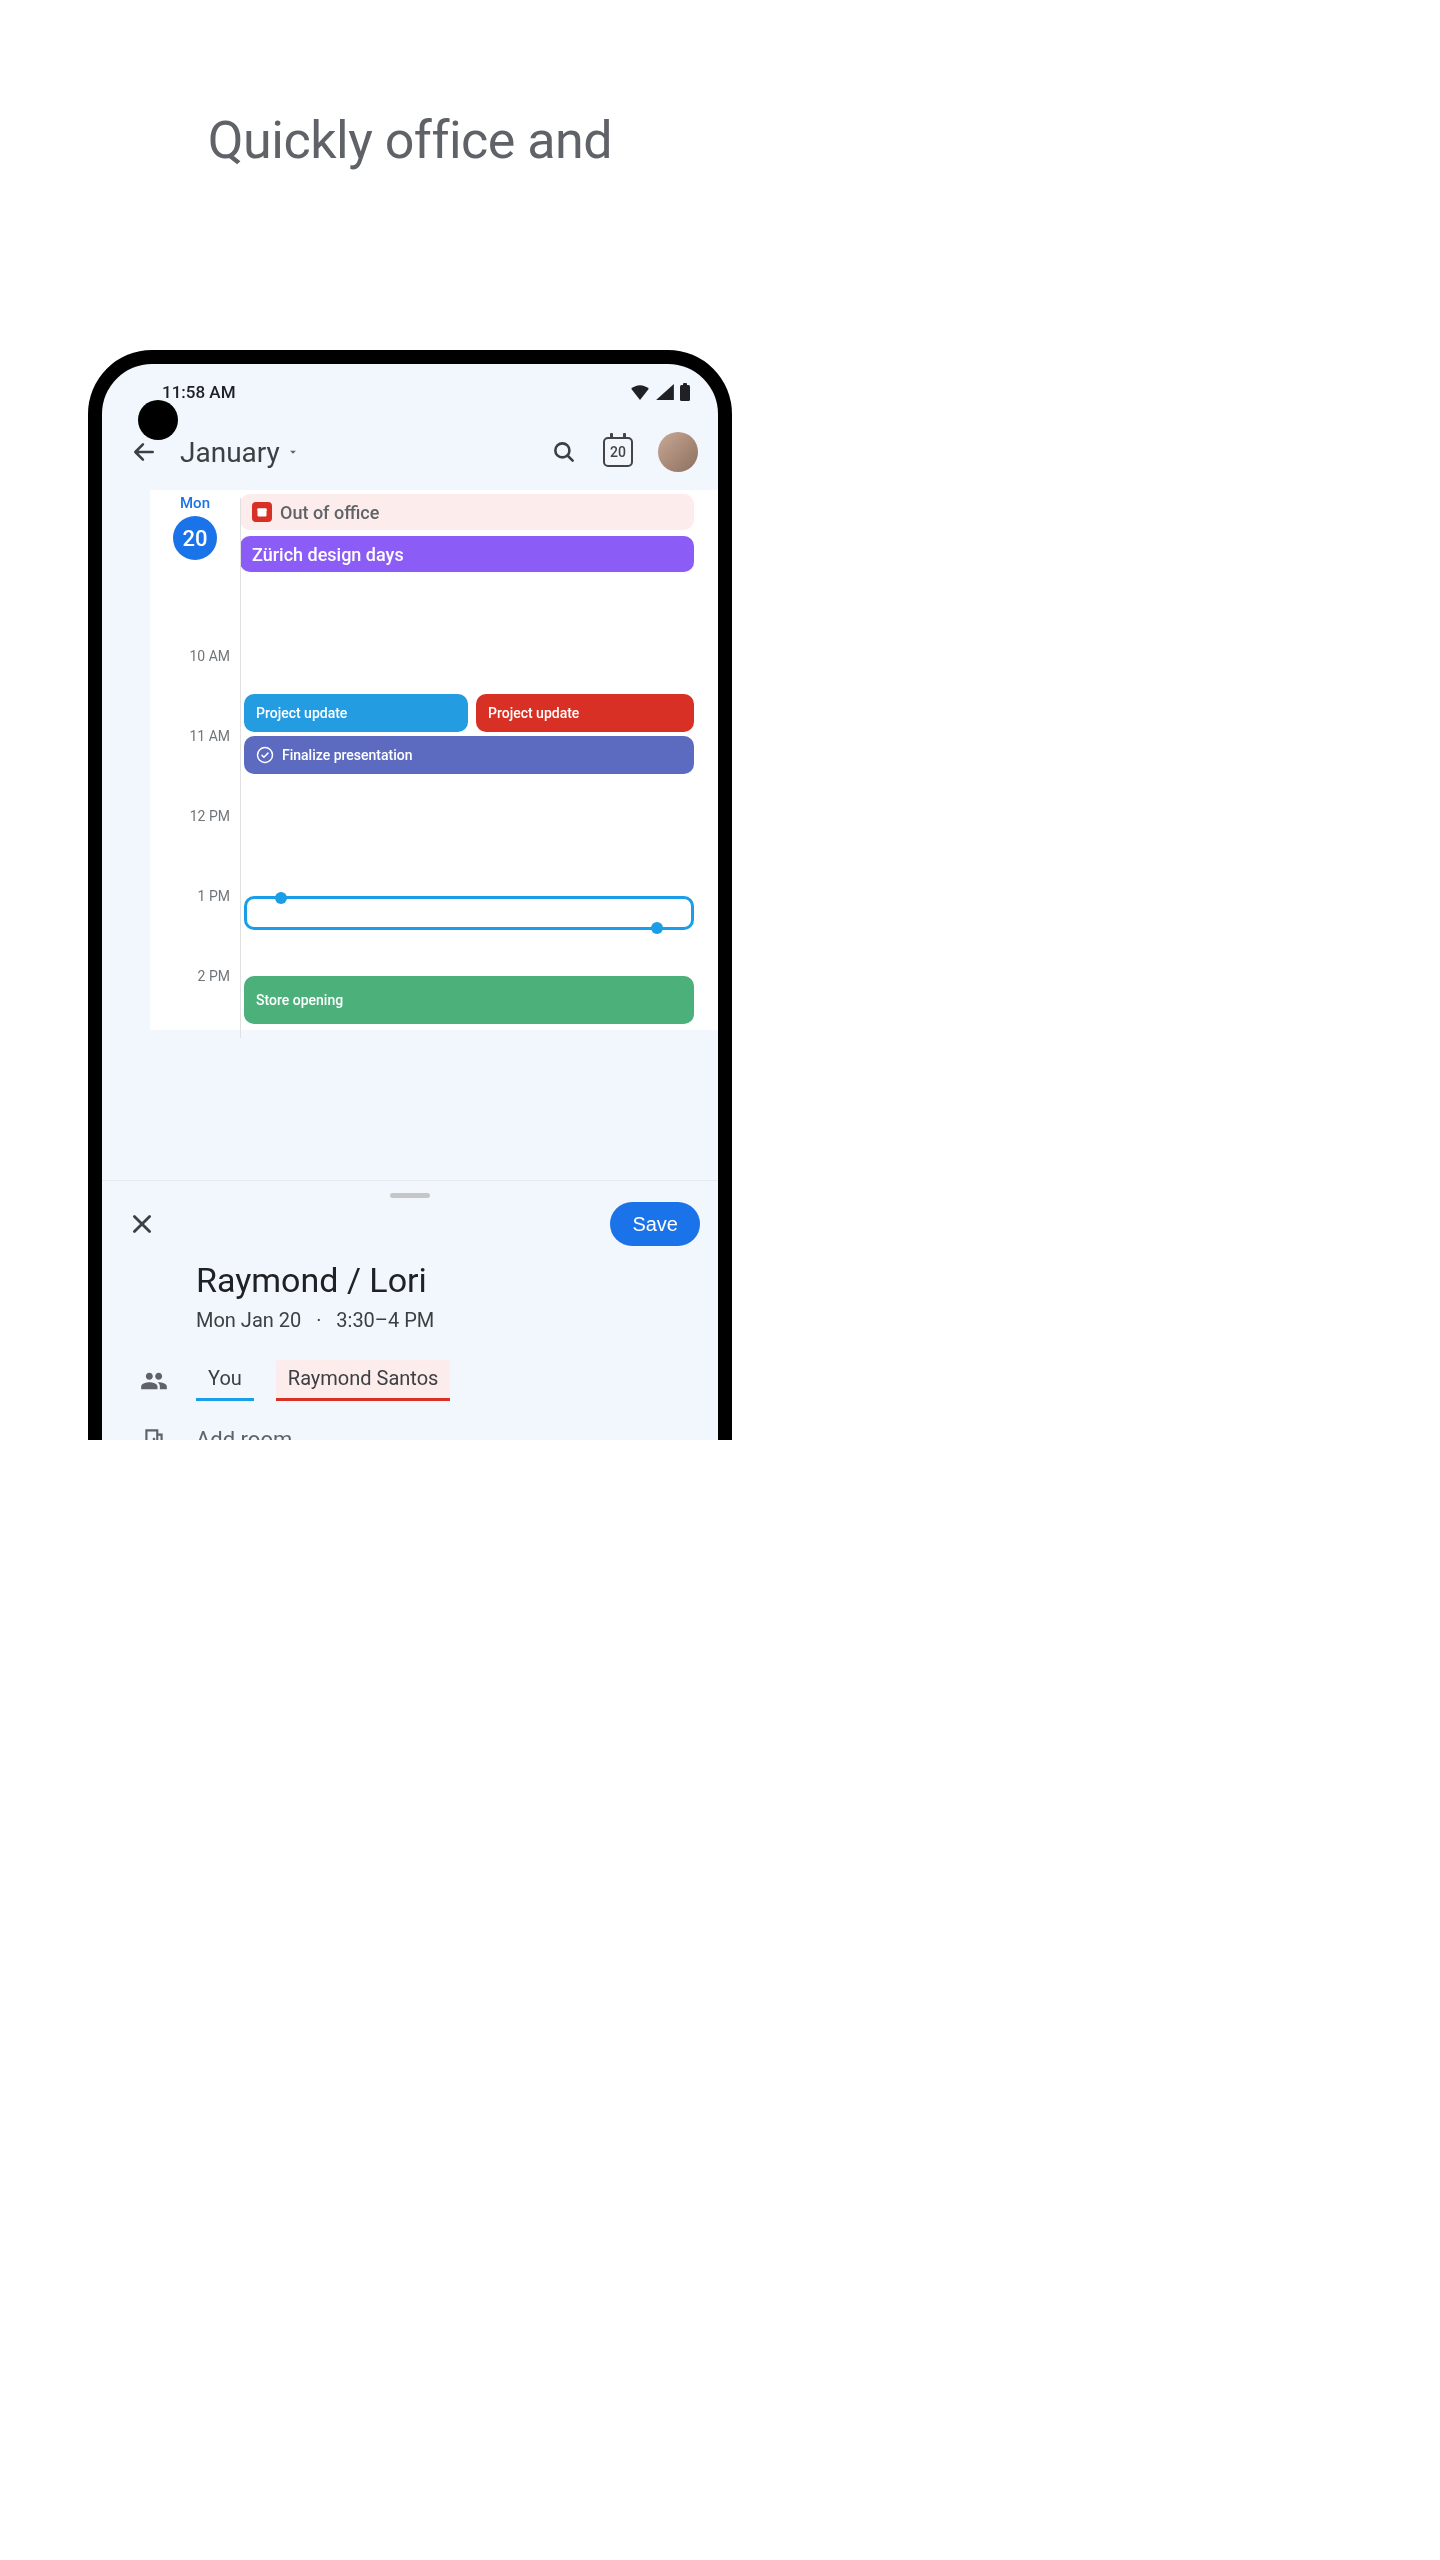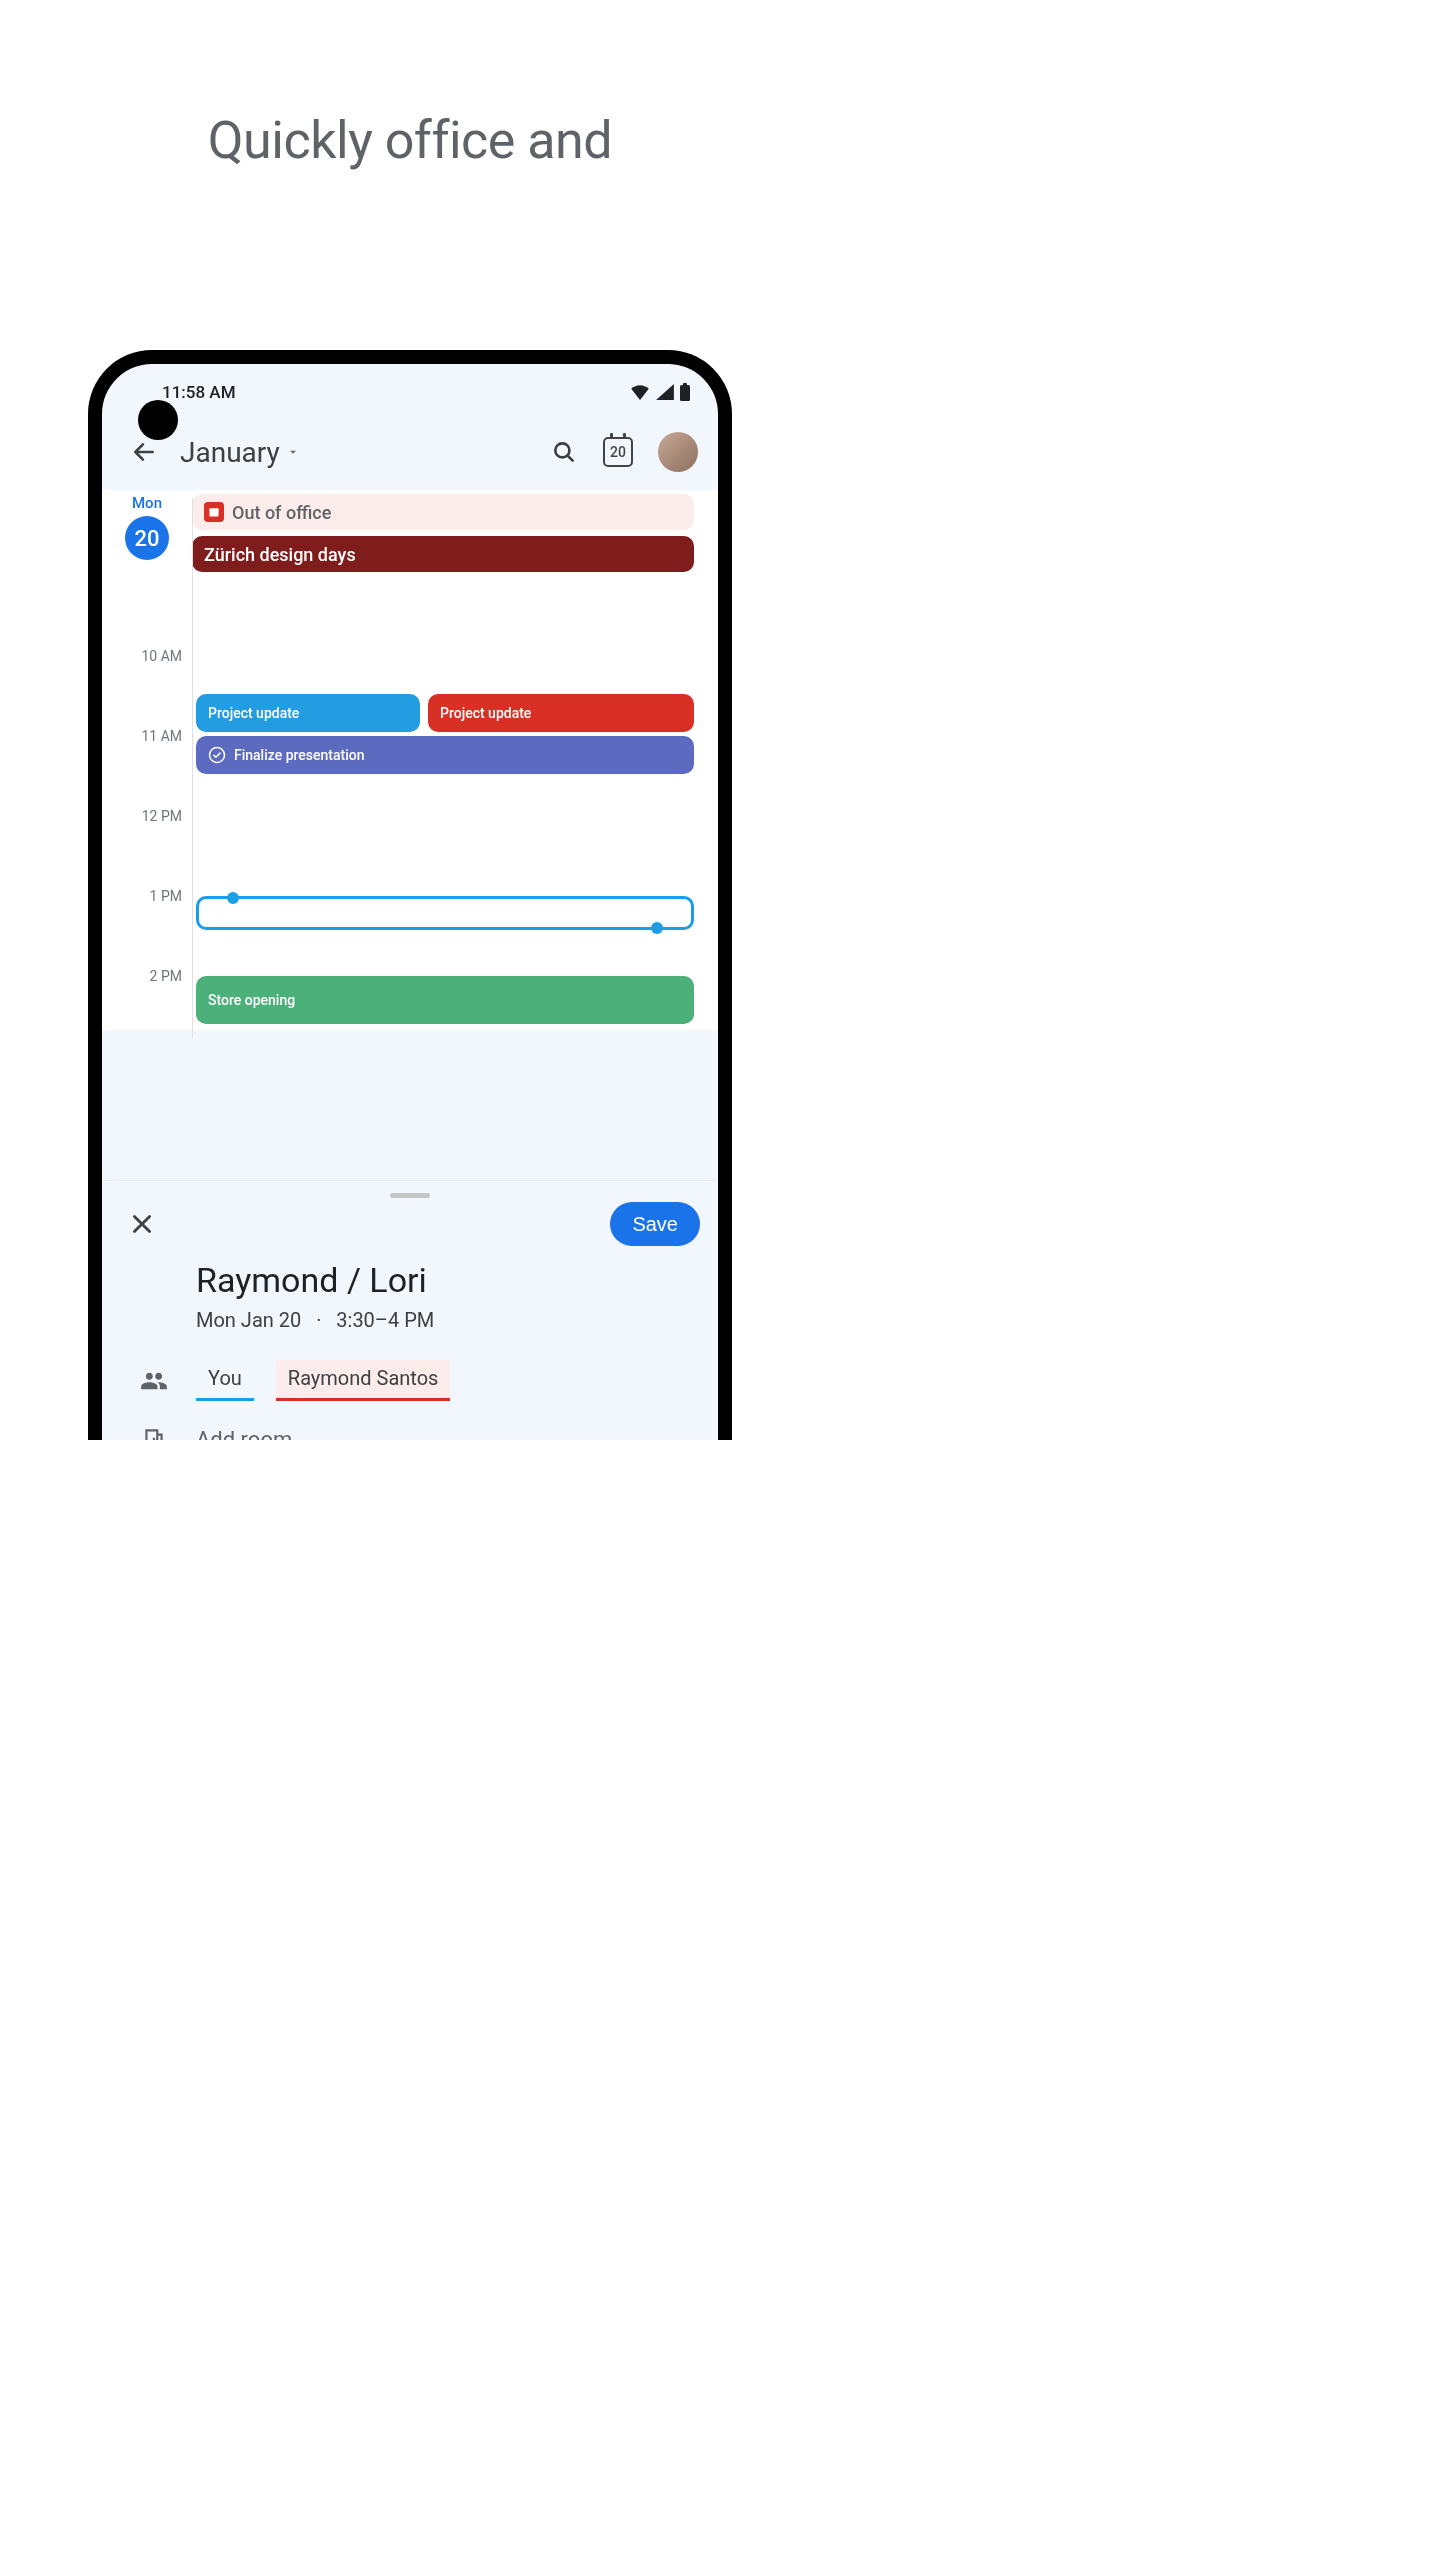--- a/index.html
+++ b/index.html
@@ -92,20 +92,21 @@
     width: 40px; height: 40px; border-radius: 50%;
     background: linear-gradient(135deg,#c9a896 0%, #8b6f5c 100%);
     margin-left: 8px;
   }
 
   .day-view {
     background: #fff;
     margin-top: 6px;
     position: relative;
     height: 540px;
+    margin-left: 48px;
   }
   .day-header {
     display:flex;
     padding: 4px 0 0 0;
   }
   .day-col {
     width: 90px; text-align:center;
   }
   .day-name { color:#1a73e8; font-size:15px; font-weight:500; }
   .day-num {
@@ -115,21 +116,21 @@
     margin-top:4px;
   }
   .allday-col { flex:1; padding-right:24px; display:flex; flex-direction:column; gap:6px; }
   .chip {
     height: 36px; border-radius: 10px;
     display:flex; align-items:center; padding:0 12px; gap:8px;
     font-size:18px; font-weight:500;
   }
   .chip.ooo { background:#fdecec; color:#5f6368; }
   .ooo-badge { width:20px; height:20px; background:#d93025; border-radius:4px; display:inline-flex; align-items:center; justify-content:center; }
-  .chip.green { background:#7f1d1d; color:#fff; }
+  .chip.green { background:#8b5cf6; color:#fff; }
 
   .timeline {
     position: relative;
     margin-top: 6px;
     height: 460px;
   }
   .time-gutter {
     position:absolute; left:0; top:0; bottom:16px; width:90px;
   }
   .time-label {

